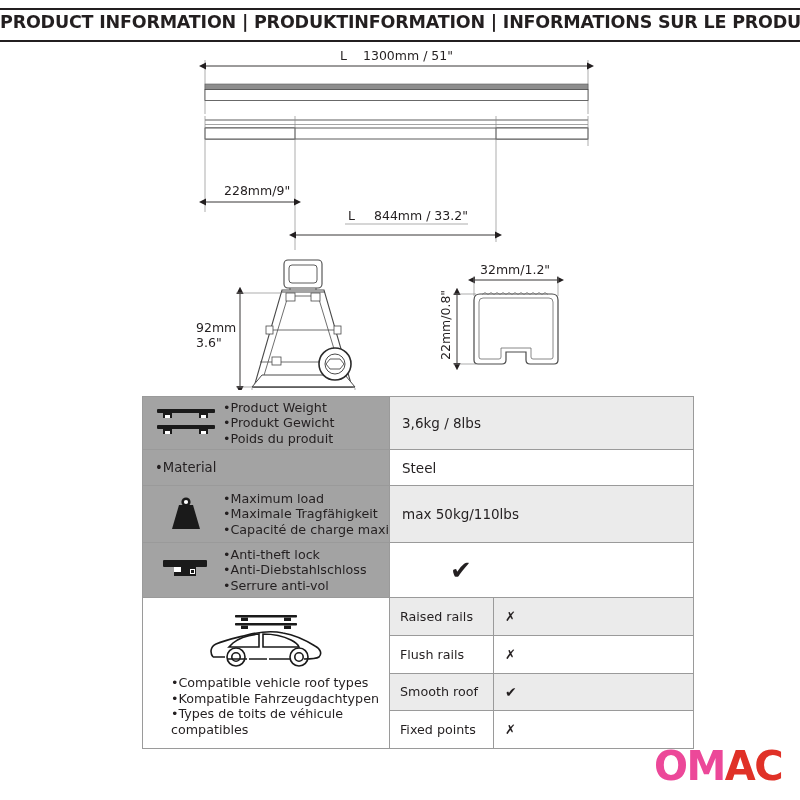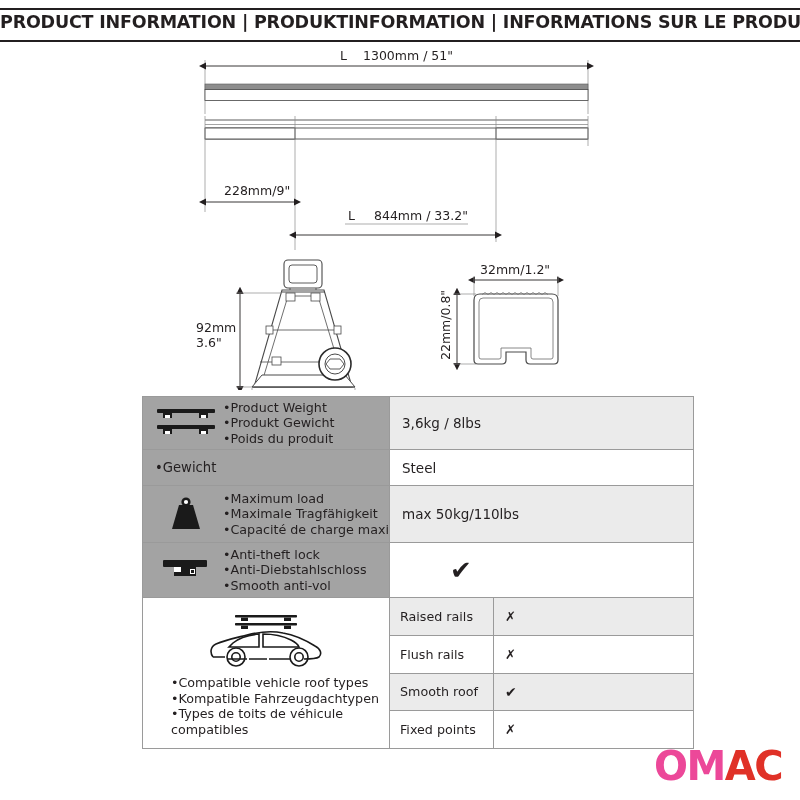--- a/index.html
+++ b/index.html
@@ -359,21 +359,21 @@
         <div>•Produkt Gewicht</div>
         <div>•Poids du produit</div>
       </div>
     </div>
     <div class="spec-value-cell shaded">3,6kg / 8lbs</div>
   </div>
 
   <div class="spec-row" id="row-material">
     <div class="spec-label-cell">
       <div class="spec-text">
-        <div>•Gewicht</div>
+        <div>•Material</div>
       </div>
     </div>
     <div class="spec-value-cell plain">Steel</div>
   </div>
 
   <div class="spec-row" id="row-maxload">
     <div class="spec-label-cell">
       <div class="spec-icon">
         <svg width="38" height="36" viewBox="0 0 38 36" xmlns="http://www.w3.org/2000/svg">
           <g fill="#1a1a1a">
@@ -401,21 +401,21 @@
             <rect x="14" y="11" width="22" height="9"></rect>
             <rect x="14" y="11" width="7" height="5" fill="#ffffff"></rect>
             <rect x="30" y="13" width="5" height="5" fill="#ffffff"></rect>
             <rect x="31" y="14" width="3" height="3" fill="#1a1a1a"></rect>
           </g>
         </svg>
       </div>
       <div class="spec-text">
         <div>•Anti-theft lock</div>
         <div>•Anti-Diebstahlschloss</div>
-        <div>•Smooth anti-vol</div>
+        <div>•Serrure anti-vol</div>
       </div>
     </div>
     <div class="spec-value-cell plain">
       <span class="big-check">✔</span>
     </div>
   </div>
 
   <div class="spec-row" id="row-rooftype">
     <div id="rooftype-label-cell">
       <div class="spec-icon" style="width:130px;height:62px;">

